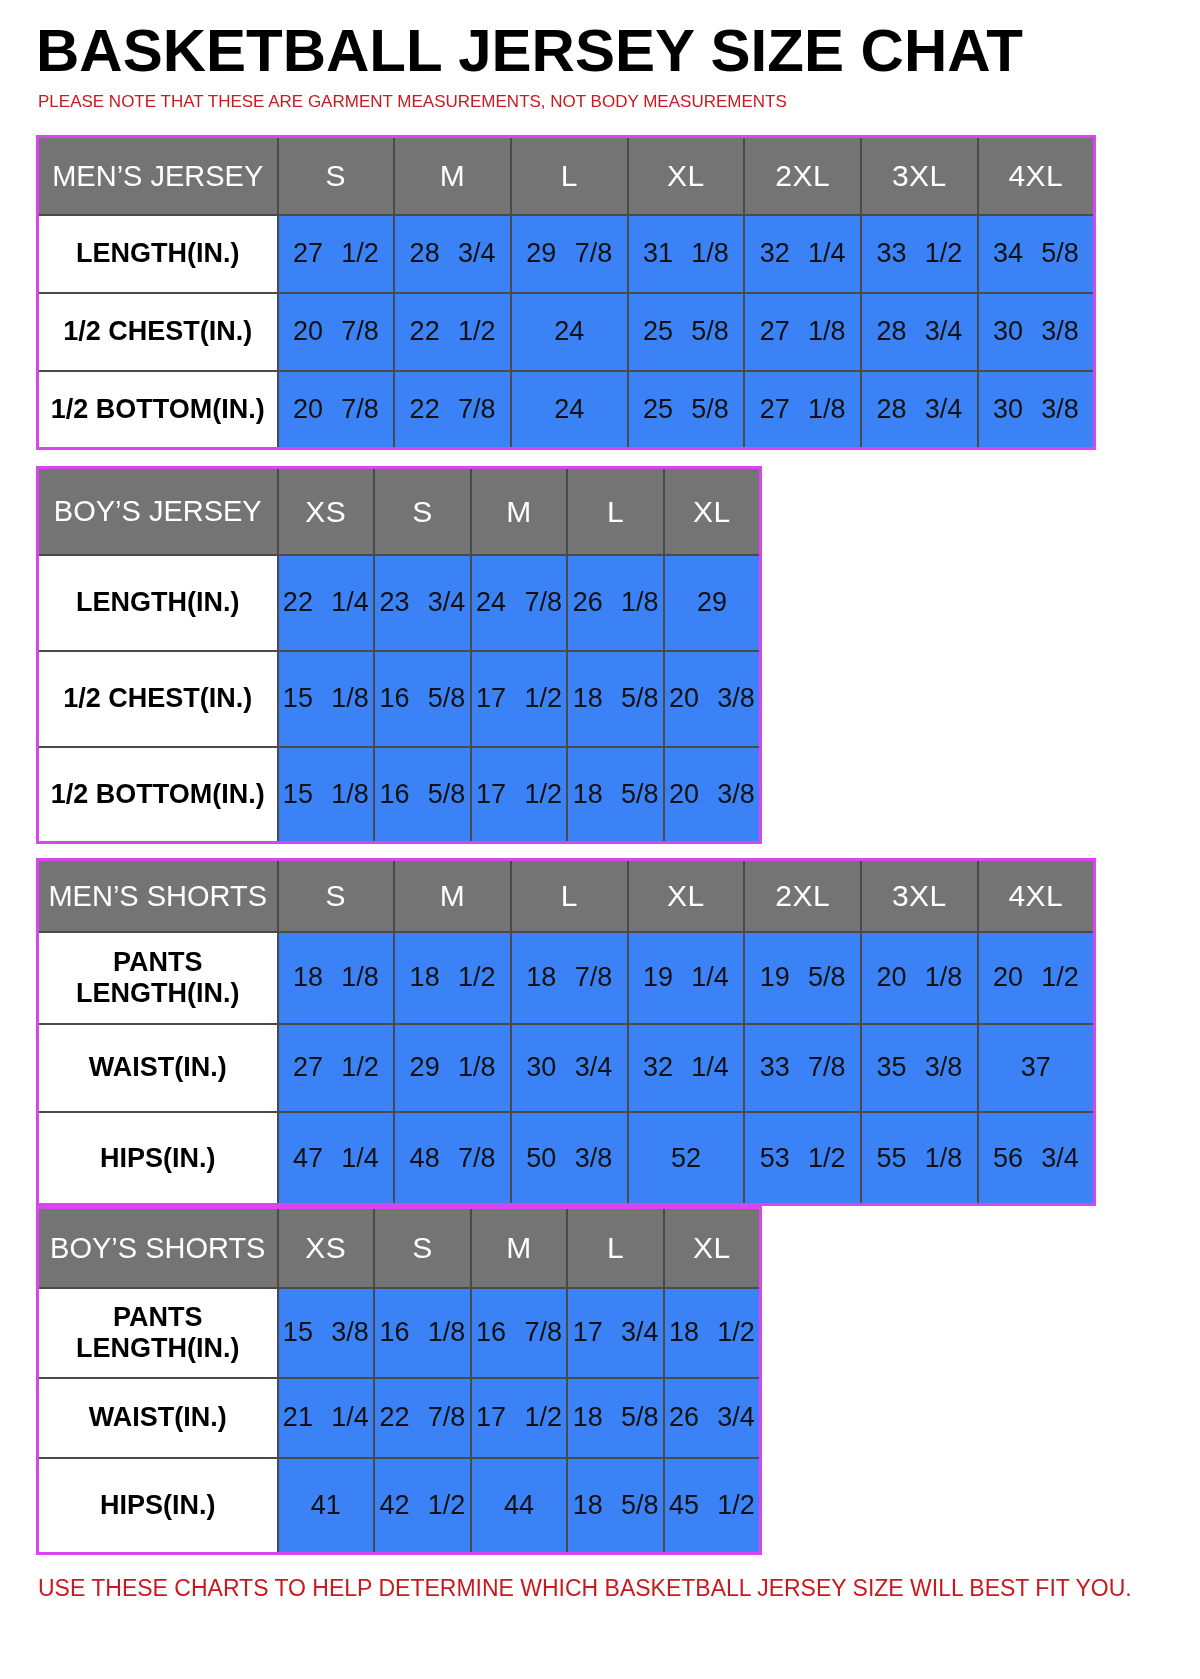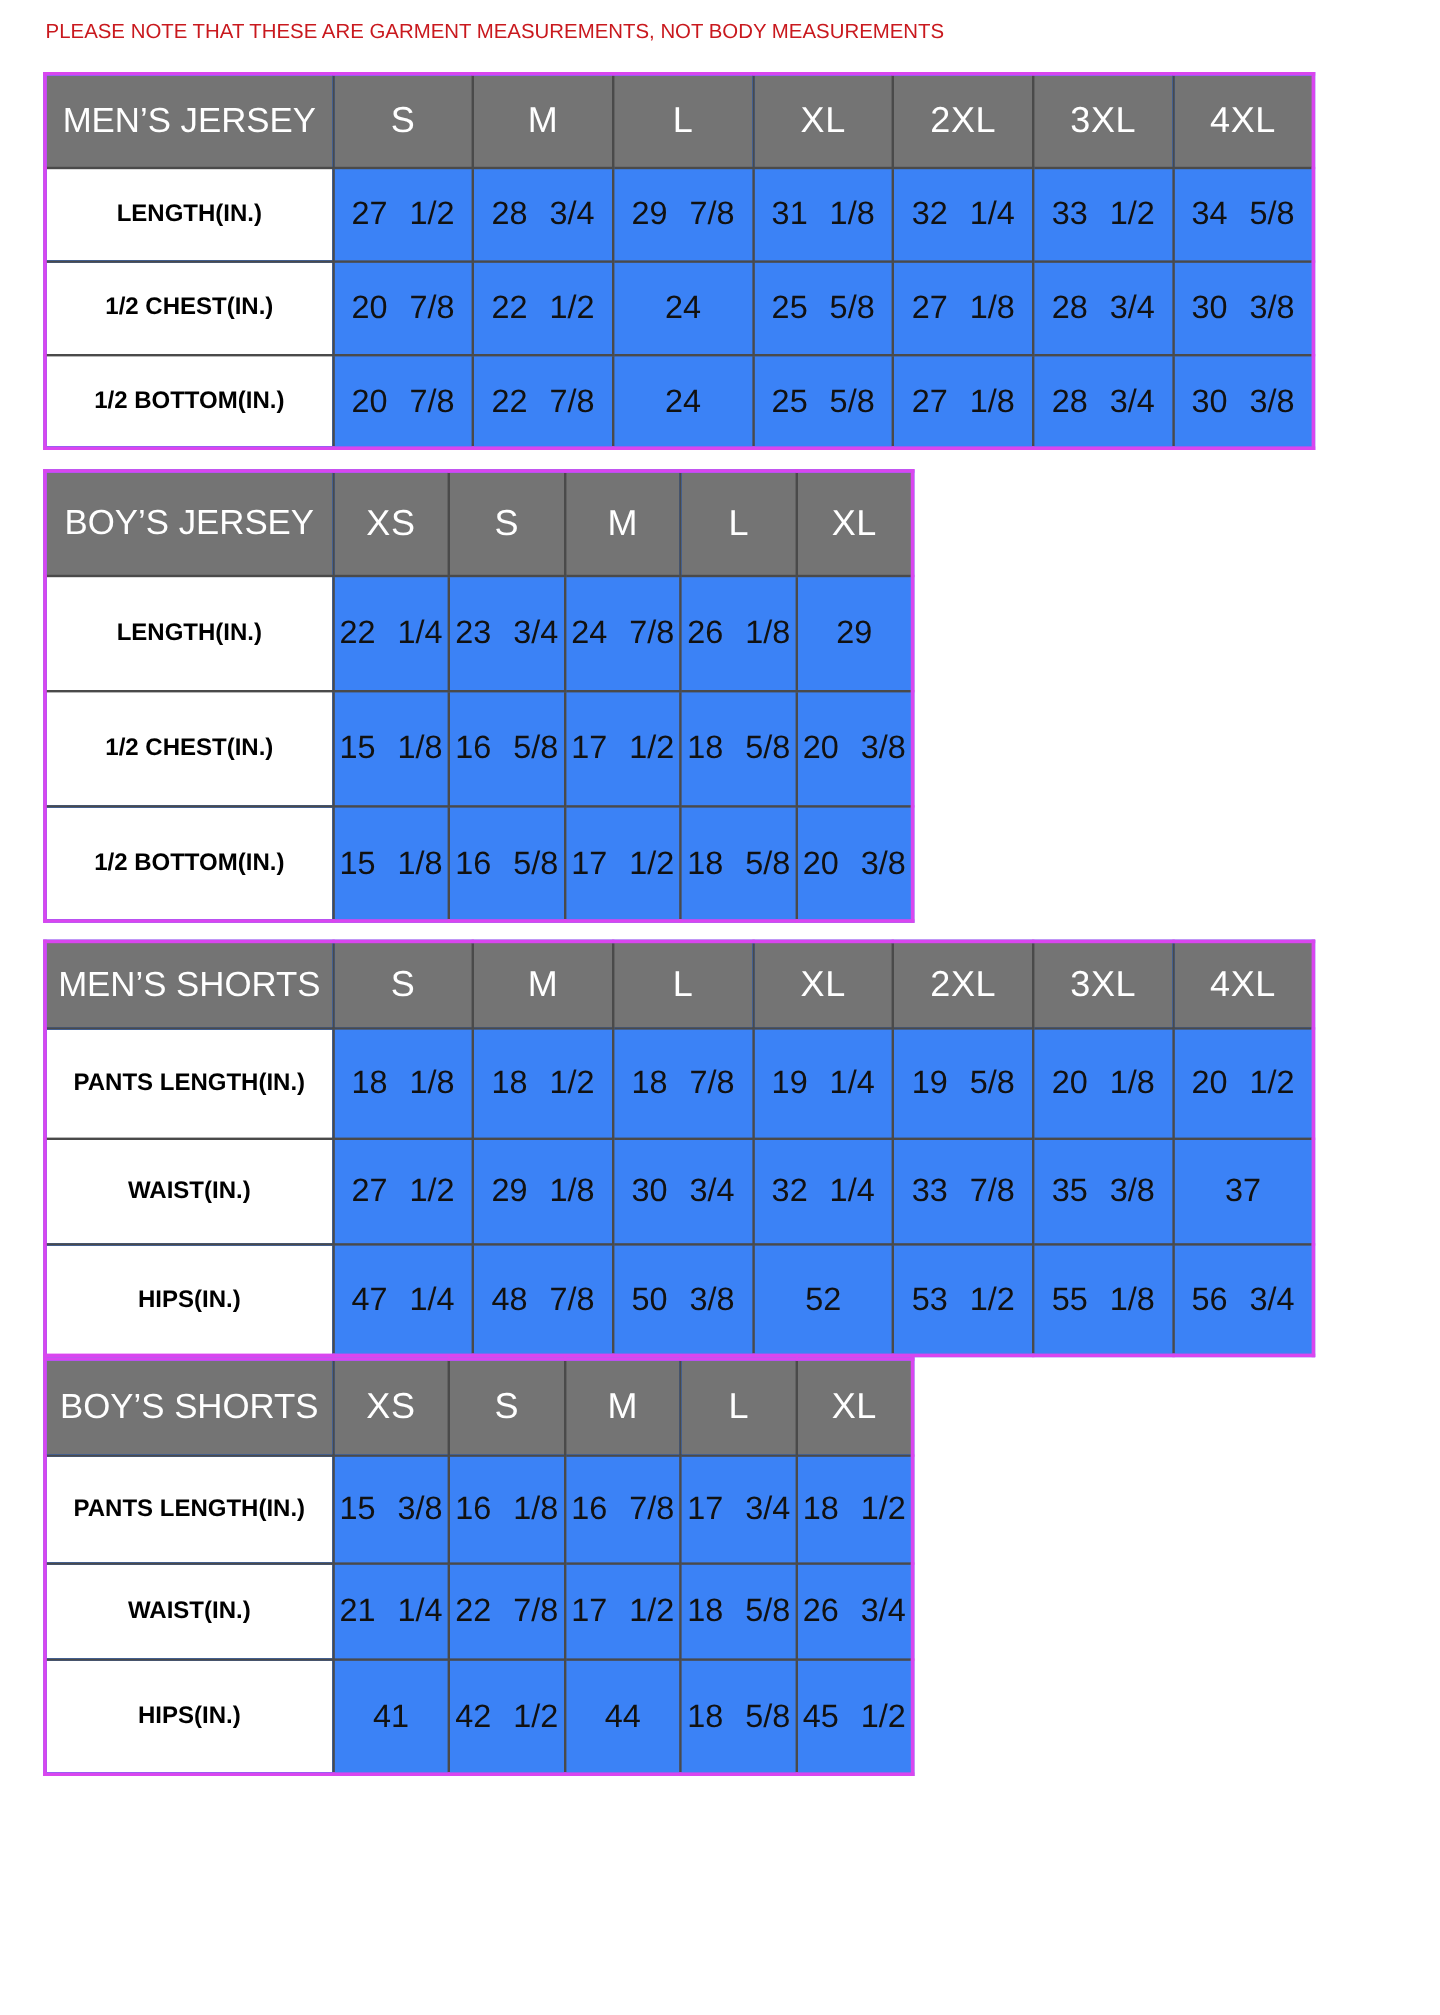--- a/index.html
+++ b/index.html
@@ -57,21 +57,21 @@
     color: #ffffff;
     font-weight: 400;
     font-size: 30px;
     letter-spacing: 0.5px;
   }
   thead th:first-child { font-size: 29px; letter-spacing: 0; }
   tbody th.rowlabel {
     background: #ffffff;
     color: #000;
     font-weight: 700;
-    font-size: 20px;
+    font-size: 27px;
     line-height: 1.15;
     letter-spacing: 0;
   }
   td.val {
     font-size: 27px;
     font-weight: 400;
     color: #111;
     word-spacing: 0.4em;
     white-space: nowrap;
   }
@@ -95,20 +95,21 @@
   .t4 thead tr { height: 80px; }
   .t4 tbody tr:nth-child(1) { height: 90px; }
   .t4 tbody tr:nth-child(2) { height: 80px; }
   .t4 tbody tr:nth-child(3) { height: 96px; }
 </style>
 </head>
 <body>
 
 <div class="page">
 
+  <h1 class="title">BASKETBALL JERSEY SIZE CHAT</h1>
 
   <p class="note">PLEASE NOTE THAT THESE ARE GARMENT MEASUREMENTS, NOT BODY MEASUREMENTS</p>
 
   <table class="tbl wide t1">
       <colgroup>
         <col class="col-label">
         <col>
         <col>
         <col>
         <col>
@@ -303,14 +304,15 @@
           <th class="rowlabel">HIPS(IN.)</th>
           <td class="val">41</td>
           <td class="val">42 1/2</td>
           <td class="val">44</td>
           <td class="val">18 5/8</td>
           <td class="val">45 1/2</td>
         </tr>
       </tbody>
     </table>
 
+  <p class="footer">USE THESE CHARTS TO HELP DETERMINE WHICH BASKETBALL JERSEY SIZE WILL BEST FIT YOU.</p>
 
 </div>
 
 </body></html>

